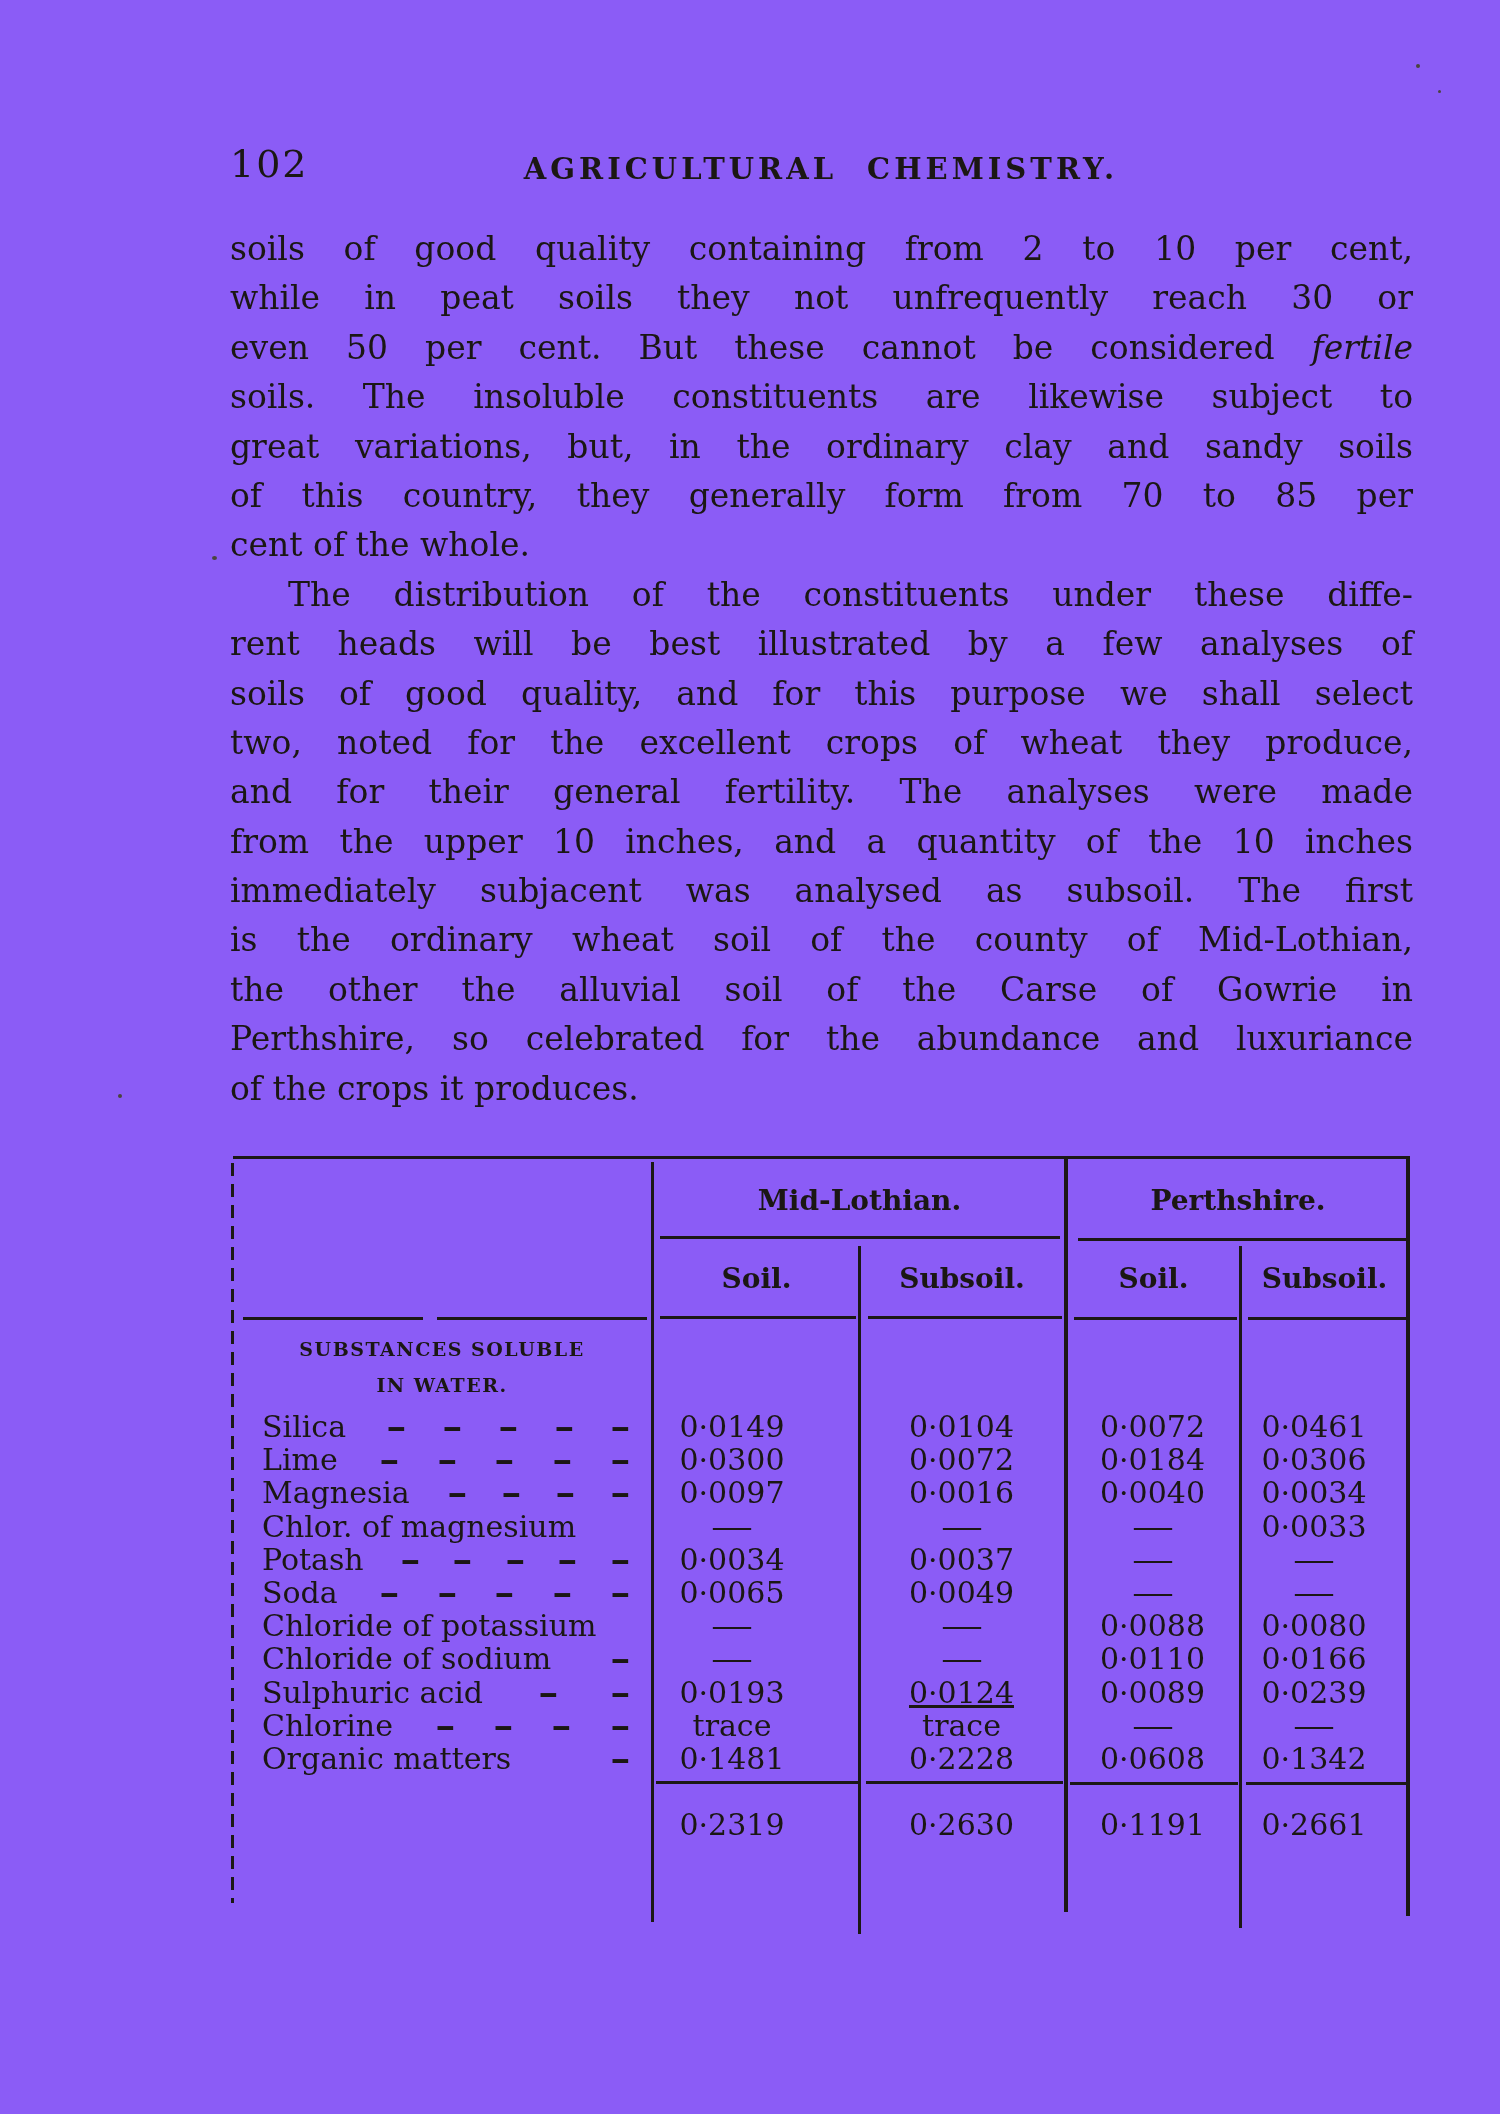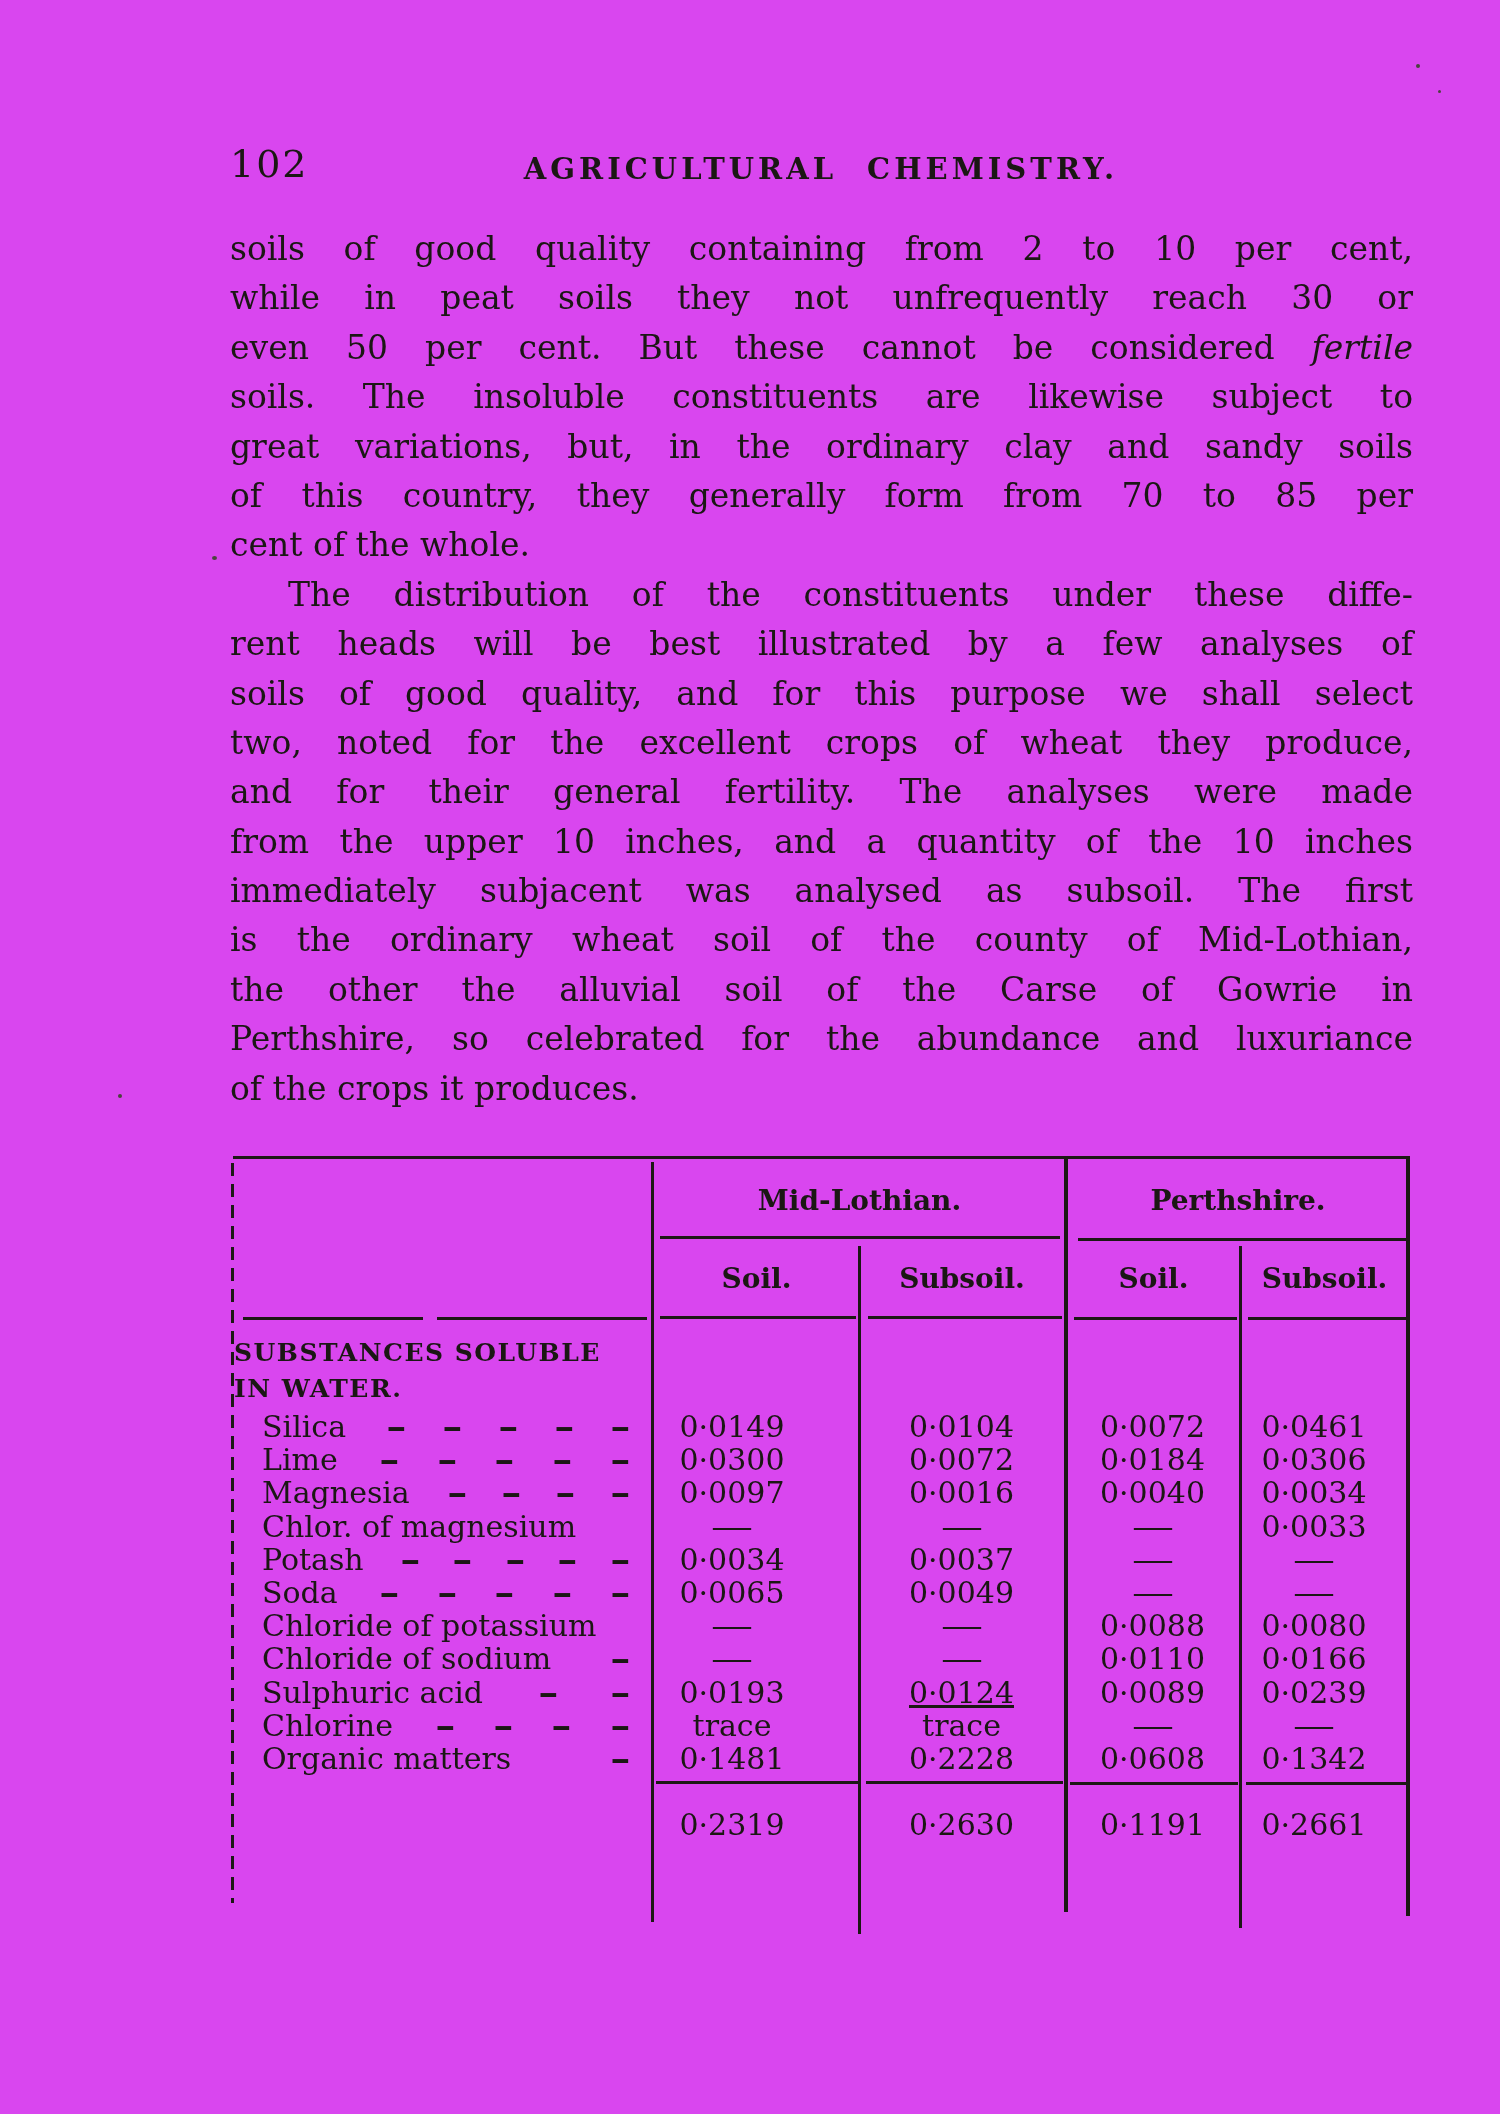--- a/index.html
+++ b/index.html
@@ -1,18 +1,18 @@
 <!DOCTYPE html>
 <html><head>
 <meta charset="utf-8">
 <style>
   html,body{margin:0;padding:0;background:#e8e8e8;}
   .page{
     position:relative; width:1500px; height:2114px; margin:0 auto;
-    background:#d946ef; color:#1b1714; overflow:hidden;
+    background:#8b5cf6; color:#1b1714; overflow:hidden;
     font-family:"DejaVu Serif","Liberation Serif",serif;
   }
   
   .pagenum{position:absolute; left:230px; top:142px; font-size:38px; letter-spacing:2px;}
   .runtitle{
     position:absolute; left:230px; top:152px; width:1182px; text-align:center;
     font-size:29px; font-weight:bold; letter-spacing:4px; word-spacing:16px;
   }
   
   .body-block{position:absolute; left:230px; top:224px; width:1183px;}
@@ -24,22 +24,22 @@
   .bline.indent{padding-left:58px;}
   .it{font-style:italic;}
   
   .rule{position:absolute; background:#1c1815;}
   .vdash{
     position:absolute; width:3px;
     background:repeating-linear-gradient(180deg,#1c1815 0 13px,rgba(0,0,0,0) 13px 21px);
   }
   
   .thead{position:absolute; font-size:28px; font-weight:bold; text-align:center;}
-  .sect{position:absolute; left:234px; width:416px; text-align:left;
-        font-size:25px; font-weight:bold; letter-spacing:1.5px;}
+  .sect{position:absolute; left:234px; width:416px; text-align:center;
+        font-size:19px; font-weight:bold; letter-spacing:1.5px;}
   .rlabel{
     position:absolute; left:262px; width:372px; height:33px; line-height:34px;
     font-size:30px; display:flex; padding-right:8px; box-sizing:border-box;
   }
   .leader{margin-left:auto; display:inline-block; transform:scaleX(1.7); font-weight:bold;}
   .vcell{position:absolute; height:33px; line-height:34px; font-size:30px; text-align:center;}
   .c0{left:632px; width:200px;}
   .c1{left:861px; width:201px;}
   .c2{left:1068px; width:169px;}
   .c3{left:1243px; width:142px;}

